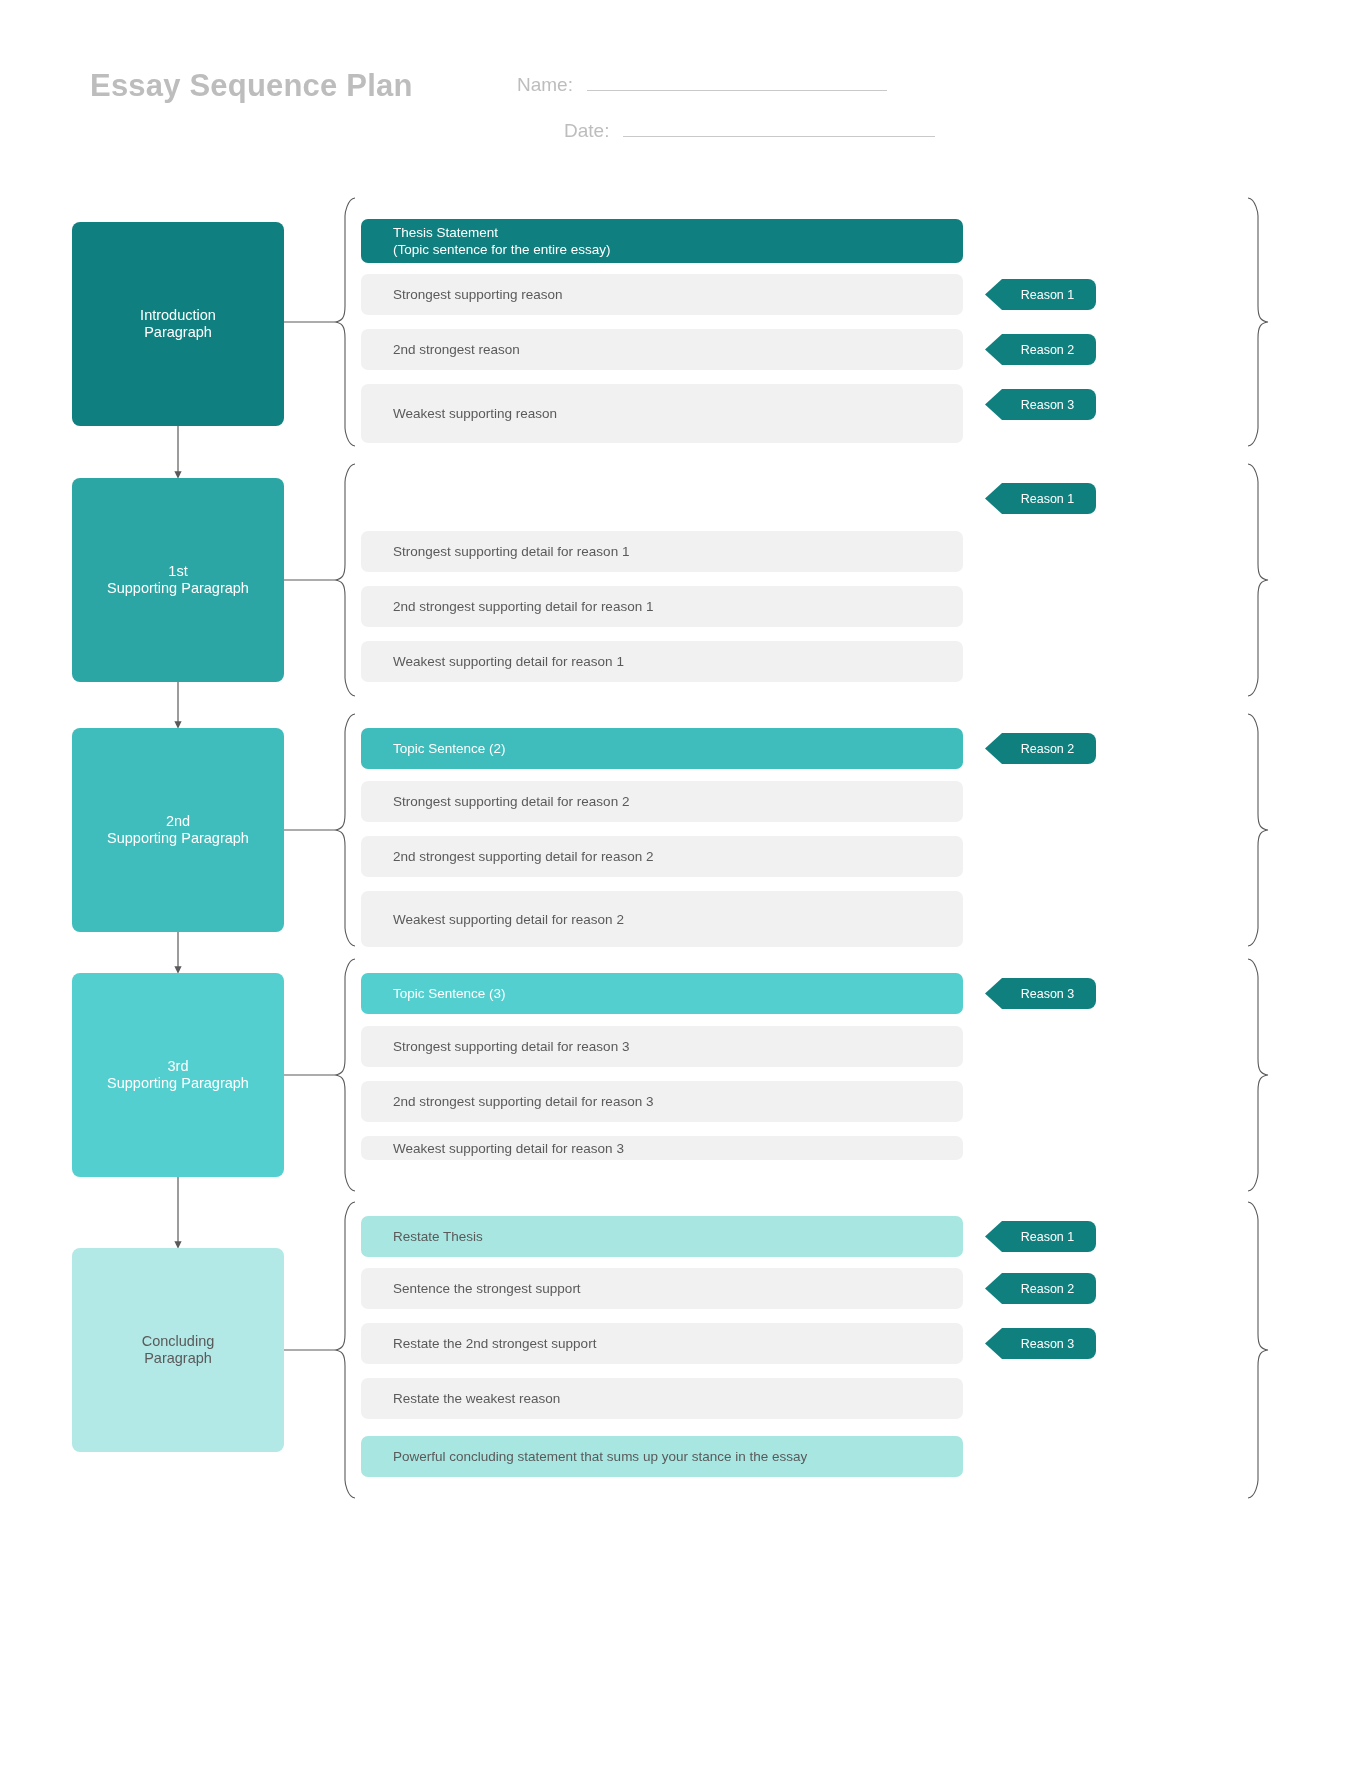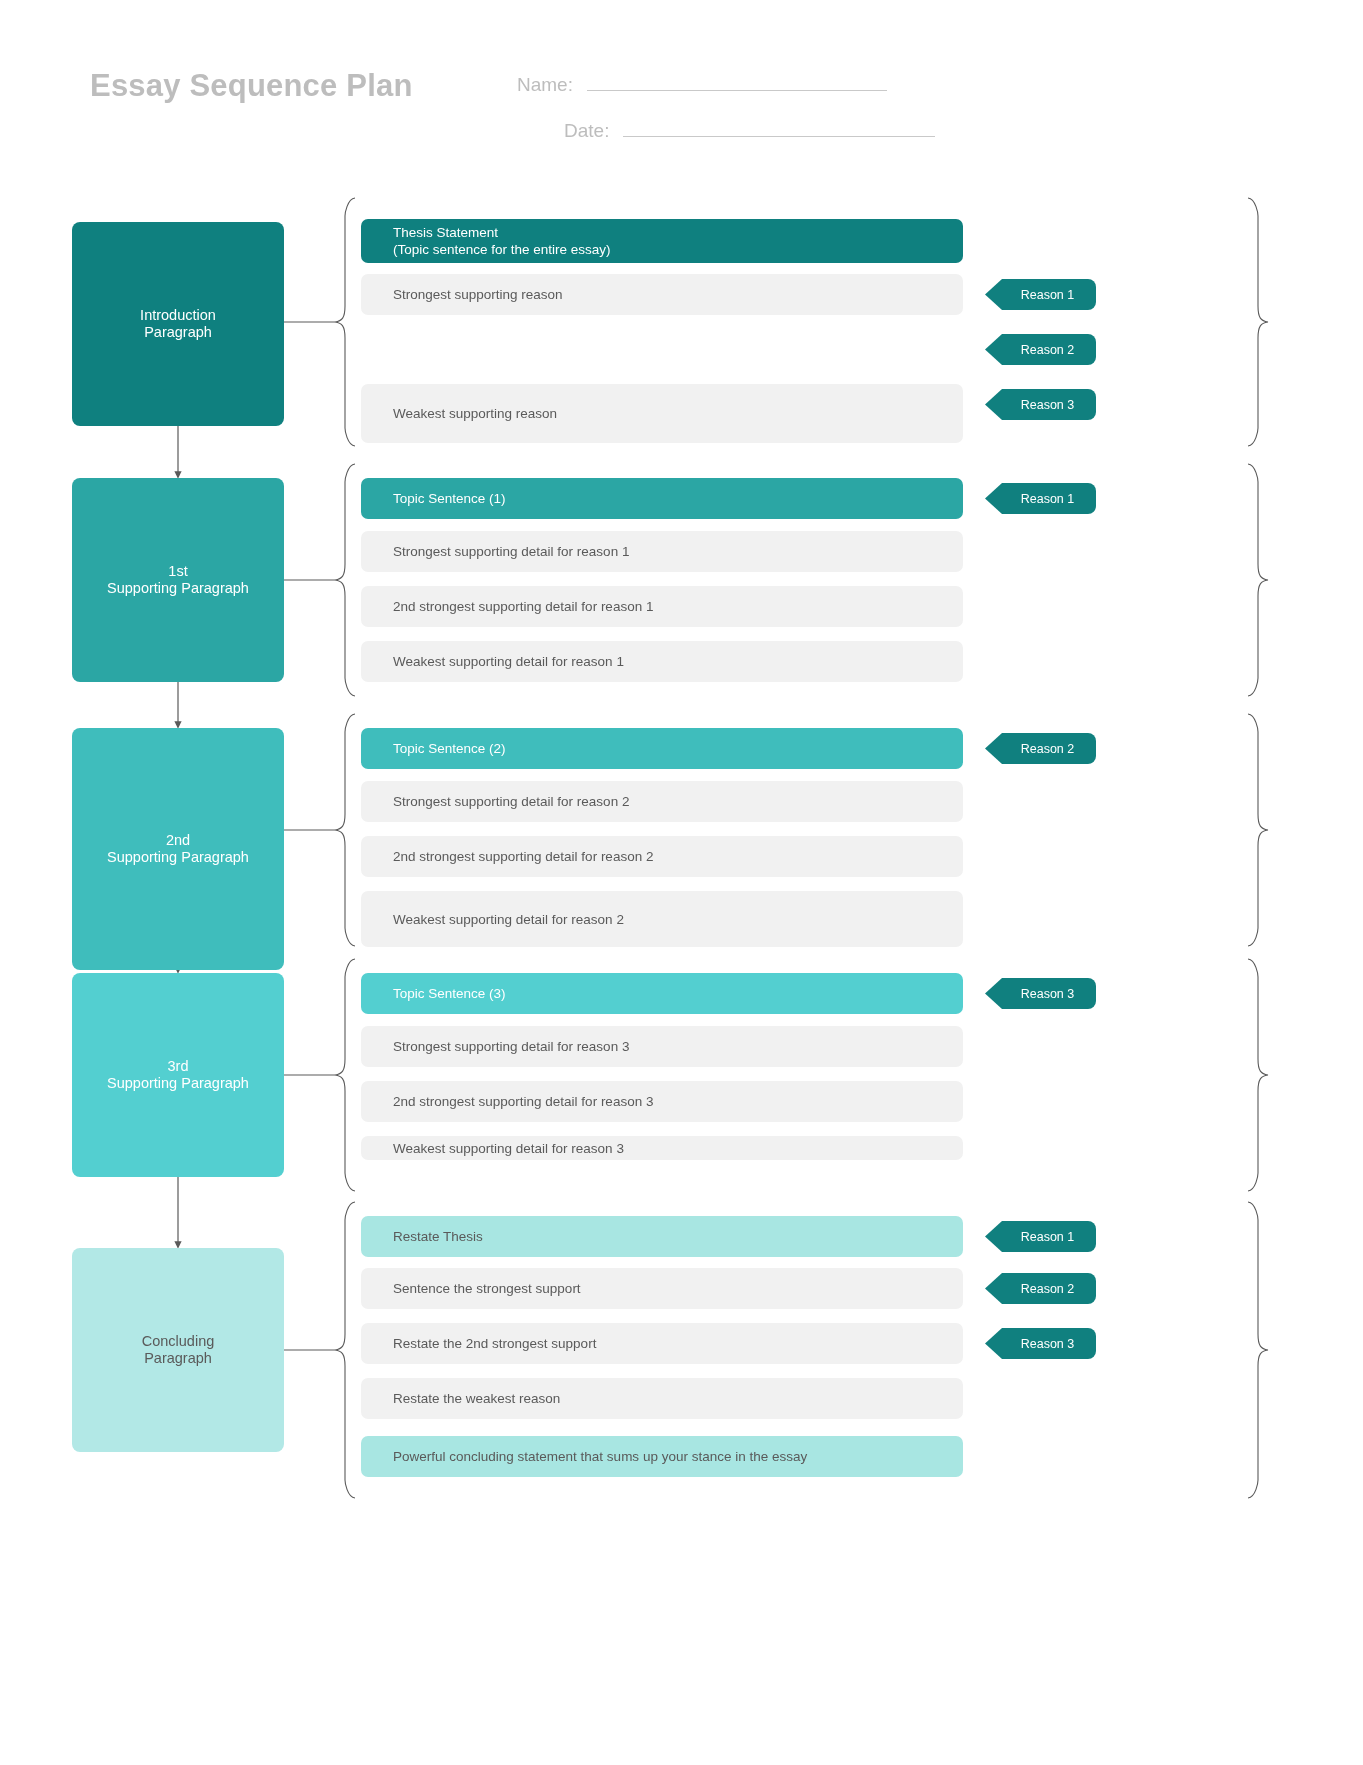--- a/index.html
+++ b/index.html
@@ -168,50 +168,50 @@
     </svg>
 <div class="stage-box" style="top: 222px; height: 204px; background: rgb(15, 128, 127); color: rgb(255, 255, 255);"><span>Introduction
 Paragraph</span></div>
     <div class="row head" style="top: 219px; height: 44px; background: rgb(15, 128, 127); color: rgb(255, 255, 255);">
       <span class="multi">Thesis Statement
 (Topic sentence for the entire essay)</span>
     </div>
     <div class="row plain" style="top: 274px; height: 41px;">
       <span>Strongest supporting reason</span>
     </div>
+    <div class="row plain" style="top: 329px; height: 41px;">
+      <span>2nd strongest reason</span>
+    </div>
     <div class="row plain" style="top: 384px; height: 59px;">
       <span>Weakest supporting reason</span>
     </div>
     <div class="badge" style="top: 279px; left: 985px; background: rgb(16, 128, 127);">
       <span>Reason 1</span>
     </div>
     <div class="badge" style="top: 334px; left: 985px; background: rgb(16, 128, 127);">
       <span>Reason 2</span>
     </div>
     <div class="badge" style="top: 389px; left: 985px; background: rgb(16, 128, 127);">
       <span>Reason 3</span>
     </div>
     <div class="stage-box" style="top: 478px; height: 204px; background: rgb(43, 166, 164); color: rgb(255, 255, 255);"><span>1st
 Supporting Paragraph</span></div>
-    <div class="row head" style="top: 478px; height: 41px; background: rgb(43, 166, 164); color: rgb(255, 255, 255);">
-      <span>Topic Sentence (1)</span>
-    </div>
     <div class="row plain" style="top: 531px; height: 41px;">
       <span>Strongest supporting detail for reason 1</span>
     </div>
     <div class="row plain" style="top: 586px; height: 41px;">
       <span>2nd strongest supporting detail for reason 1</span>
     </div>
     <div class="row plain" style="top: 641px; height: 41px;">
       <span>Weakest supporting detail for reason 1</span>
     </div>
     <div class="badge" style="top: 483px; left: 985px; background: rgb(16, 128, 127);">
       <span>Reason 1</span>
     </div>
-    <div class="stage-box" style="top: 728px; height: 242px; background: rgb(63, 189, 188); color: rgb(255, 255, 255);"><span>2nd
+    <div class="stage-box" style="top: 728px; height: 204px; background: rgb(63, 189, 188); color: rgb(255, 255, 255);"><span>2nd
 Supporting Paragraph</span></div>
     <div class="row head" style="top: 728px; height: 41px; background: rgb(63, 189, 188); color: rgb(255, 255, 255);">
       <span>Topic Sentence (2)</span>
     </div>
     <div class="row plain" style="top: 781px; height: 41px;">
       <span>Strongest supporting detail for reason 2</span>
     </div>
     <div class="row plain" style="top: 836px; height: 41px;">
       <span>2nd strongest supporting detail for reason 2</span>
     </div>

